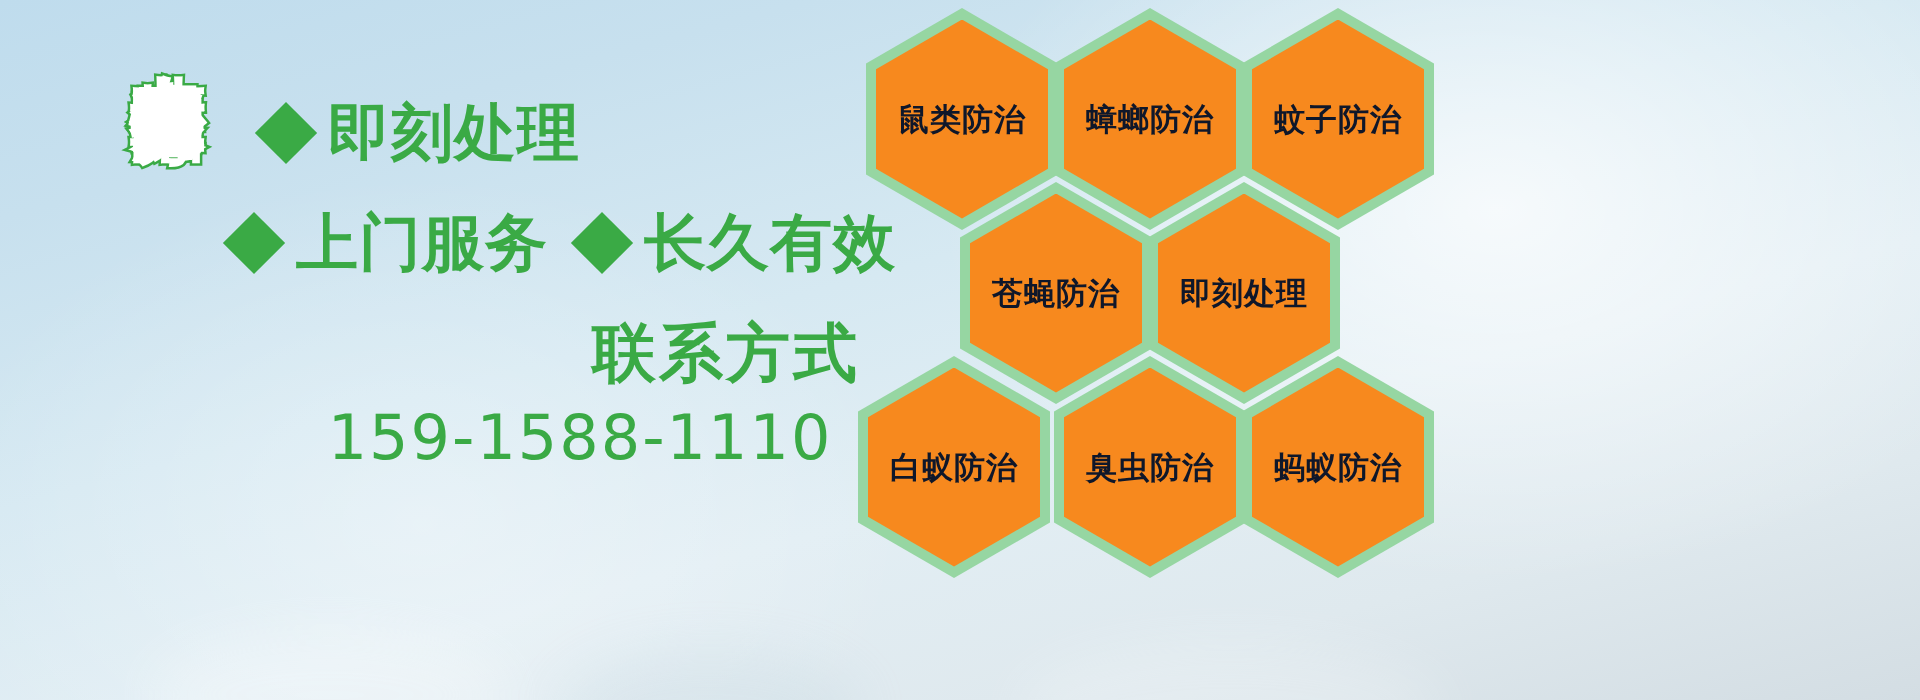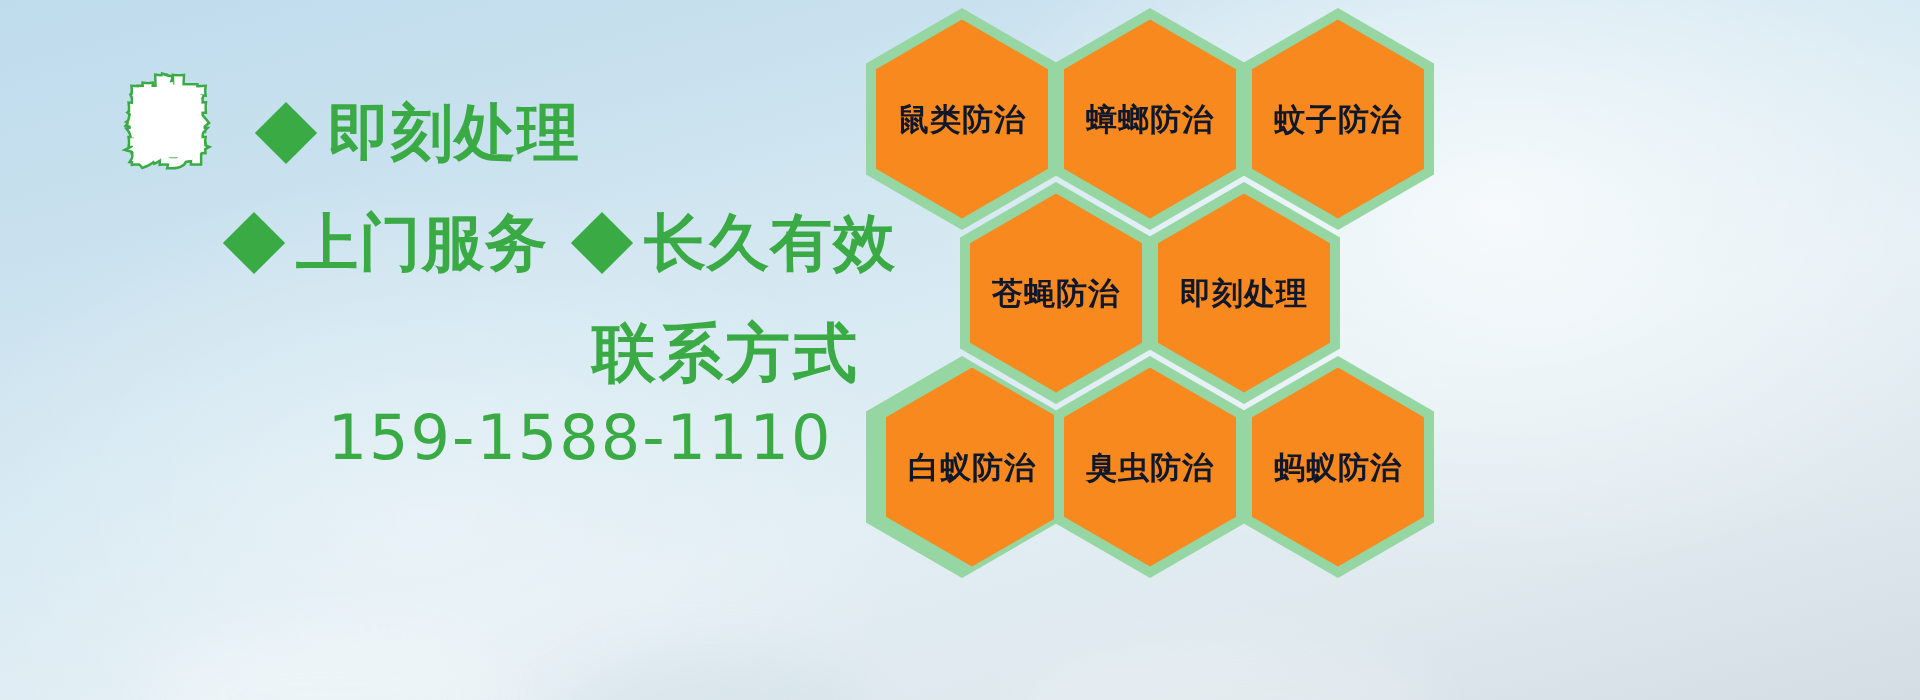--- a/index.html
+++ b/index.html
@@ -176,21 +176,21 @@
         <span class="hex-label">苍蝇防治</span>
       </div>
     </div>
 
     <div class="hex" style="left:290px;top:188px;">
       <div class="hex-inner">
         <span class="hex-label">即刻处理</span>
       </div>
     </div>
 
-    <div class="hex" style="left:8px;top:362px;justify-content:flex-end;">
+    <div class="hex" style="left:0;top:362px;">
       <div class="hex-inner">
         <span class="hex-label">白蚁防治</span>
       </div>
     </div>
 
     <div class="hex" style="left:196px;top:362px;">
       <div class="hex-inner">
         <span class="hex-label">臭虫防治</span>
       </div>
     </div>

